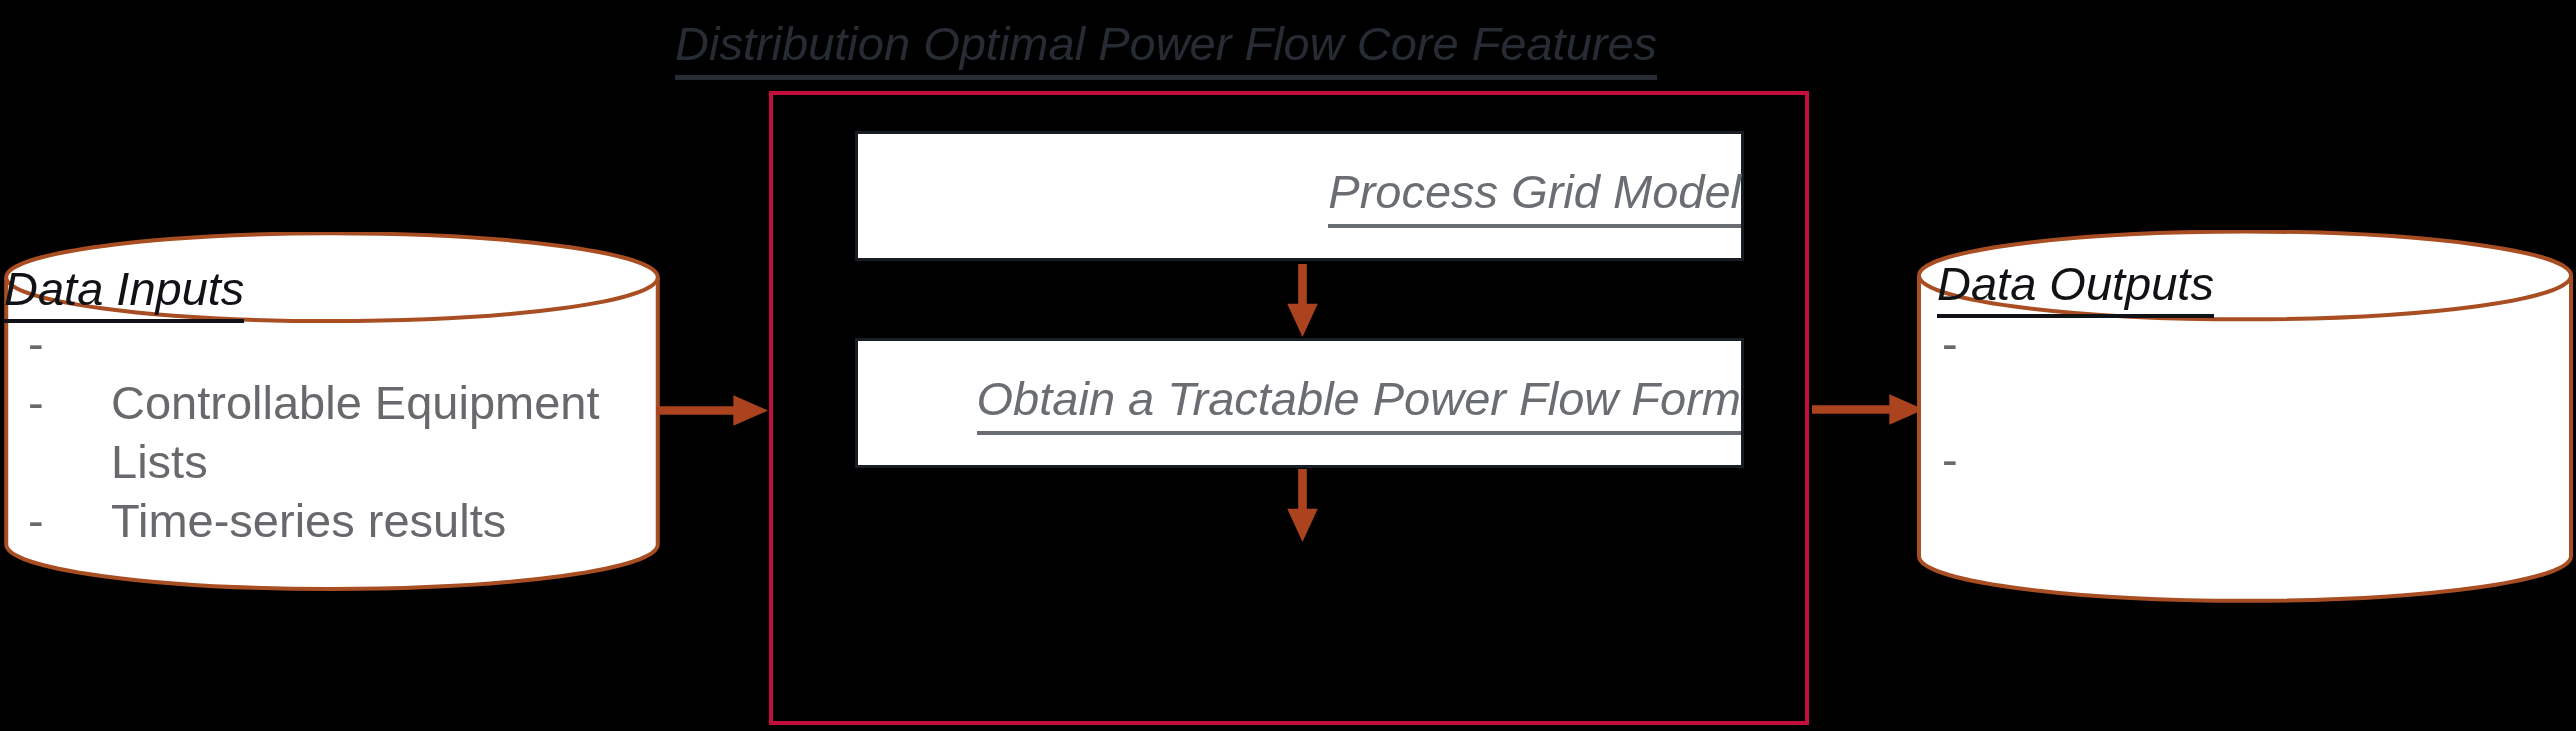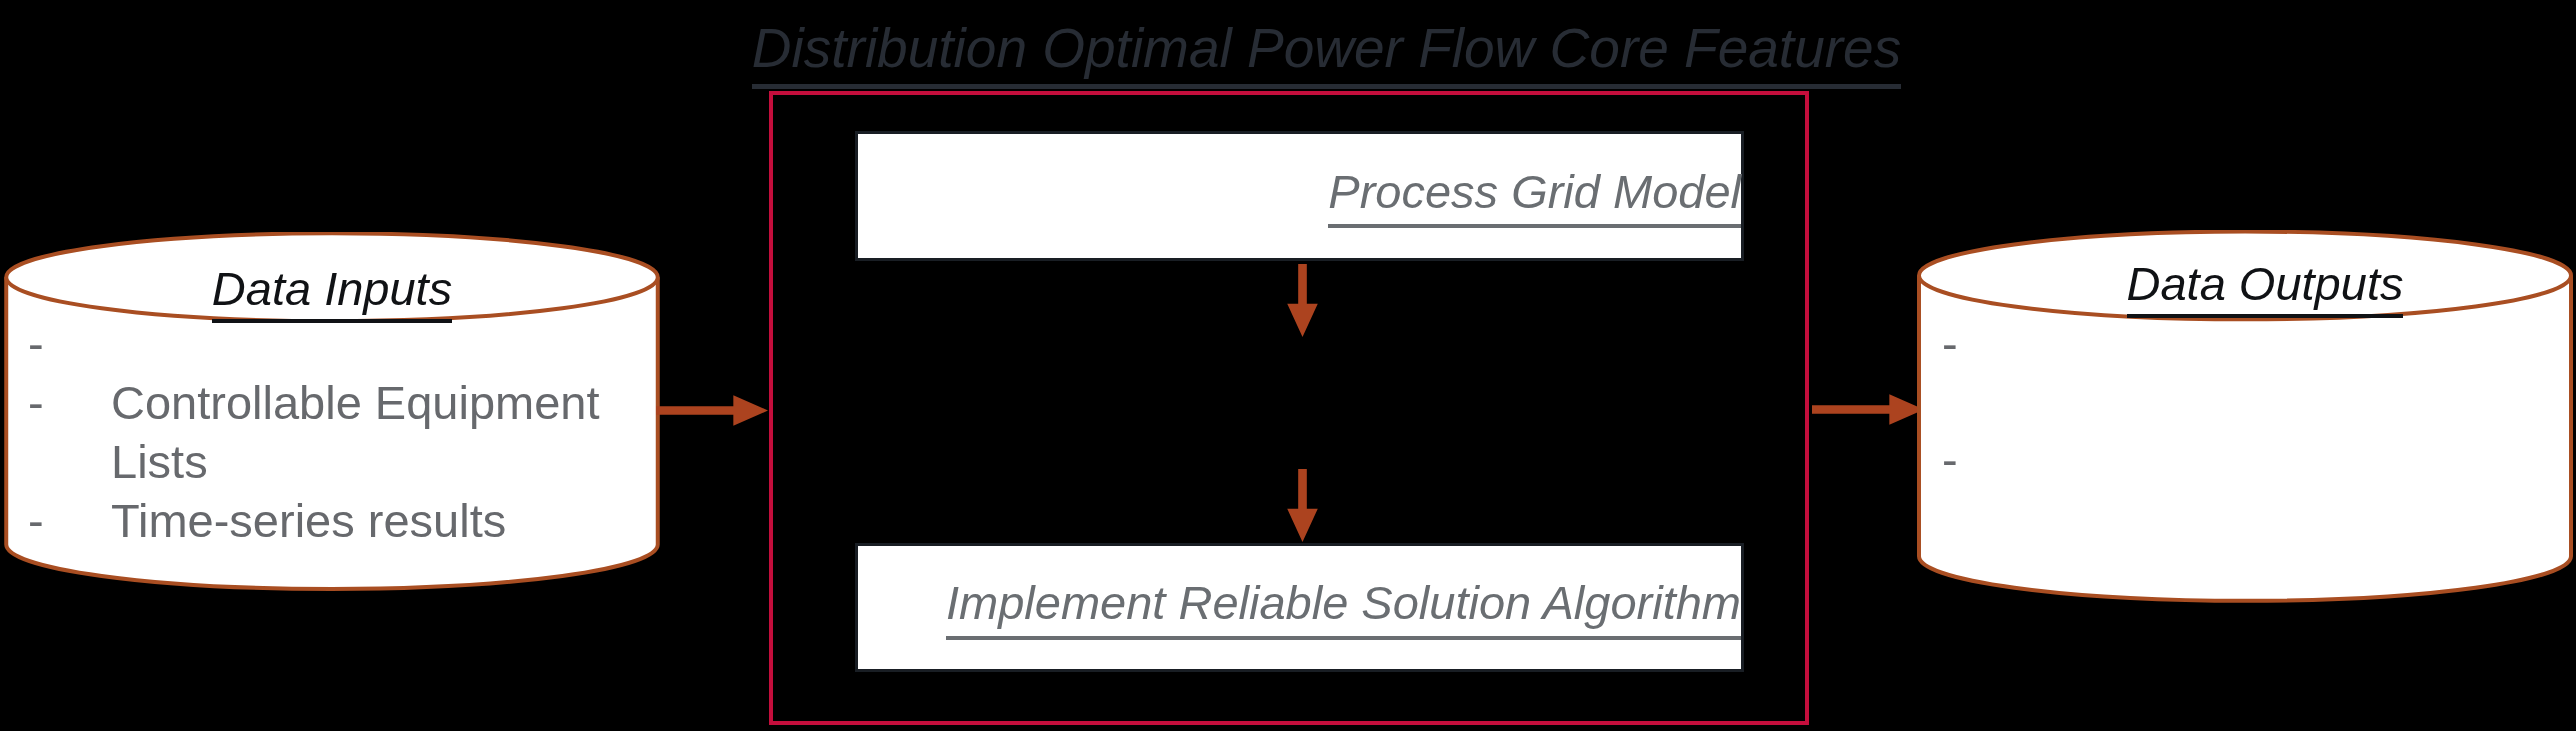--- a/index.html
+++ b/index.html
@@ -16,23 +16,22 @@
   * { margin: 0; padding: 0; box-sizing: border-box; }
   html, body { background: var(--bg); }
   body { width: 2576px; height: 732px; overflow: hidden;
          font-family: "Liberation Sans", sans-serif; }
   #stage { position: relative; width: 2576px; height: 732px; background: var(--bg); }
 
   .abs { position: absolute; }
 
   
   .main-title {
-    left: 694px; top: 16px; width: 1265px;
-    text-align: center;
-    font-size: 55px; font-style: italic;
+    left: 675px; top: 16px; width: 1265px;
+    font-size: 47px; font-style: italic;
     color: var(--title-color);
     white-space: nowrap;
   }
   .u { display: inline-block; border-bottom: 5.3px solid currentColor; padding-bottom: 4px; }
 
   
   .core-box {
     left: 769px; top: 91px; width: 1040px; height: 634px;
     border: 4px solid var(--crimson);
     background: transparent;
@@ -56,21 +55,21 @@
   .arrow polygon { fill: var(--rust); }
 
   
   .cyl-shape path, .cyl-shape ellipse {
     fill: var(--box-fill);
     stroke: var(--cylinder-stroke);
     stroke-width: 6px;
   }
   .cyl-title {
     font-size: 47px; font-style: italic; color: var(--dark-text);
-    text-align: center; white-space: nowrap;
+    white-space: nowrap;
   }
   .cyl-title .u { border-bottom-width: 4.7px; padding-bottom: 3.3px; }
 
   .cyl-list { color: var(--gray-text); font-size: 47px; }
   .li-row { display: flex; align-items: flex-start; }
   .li-row .dash { flex: 0 0 auto; }
   .li-row .li-text { flex: 1 1 auto; }
 
   #inputs-list { left: 28px; top: 314px; width: 619px; line-height: 59px; }
   #inputs-list .dash { width: 83px; }
@@ -119,28 +118,28 @@
   <div class="abs core-box"></div>
 
   <div class="abs step" id="step1">
     <span class="u">Process Grid Model</span>
   </div>
 
   <svg class="abs arrow" style="left:1287px; top:264px;" width="31" height="73" viewBox="0 0 46 110">
     <polygon points="16.5,0 29.5,0 29.5,60 46,60 23,110 0,60 16.5,60"></polygon>
   </svg>
 
+  <div class="abs step" id="step2">
+    <span class="u">Obtain a Tractable Power Flow Form</span>
+  </div>
 
   <svg class="abs arrow" style="left:1287px; top:469px;" width="31" height="73" viewBox="0 0 46 110">
     <polygon points="16.5,0 29.5,0 29.5,60 46,60 23,110 0,60 16.5,60"></polygon>
   </svg>
 
-  <div class="abs step" id="step3">
-    <span class="u">Implement Reliable Solution Algorithm</span>
-  </div>
 
   <svg class="abs arrow" style="left:1812px; top:394px;" width="112" height="31" viewBox="0 0 168 46">
     <polygon points="0,16.5 116,16.5 116,0 168,23 116,46 116,29.5 0,29.5"></polygon>
   </svg>
 
   <svg class="abs cyl-shape" style="left:1917px; top:230px;" width="656" height="373" viewBox="0 0 986 560">
     <path d="M3,68 L3,490 A490,67 0 0,0 983,490 L983,68"></path>
     <ellipse cx="493" cy="68" rx="490" ry="66"></ellipse>
   </svg>
   <div class="abs cyl-title" id="outputs-title">

